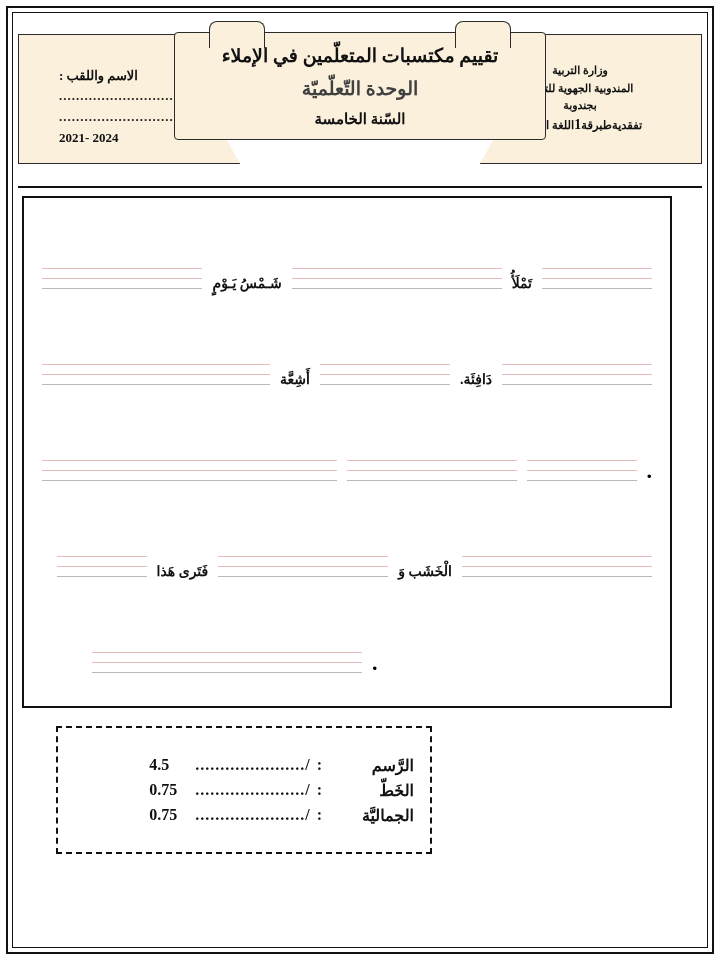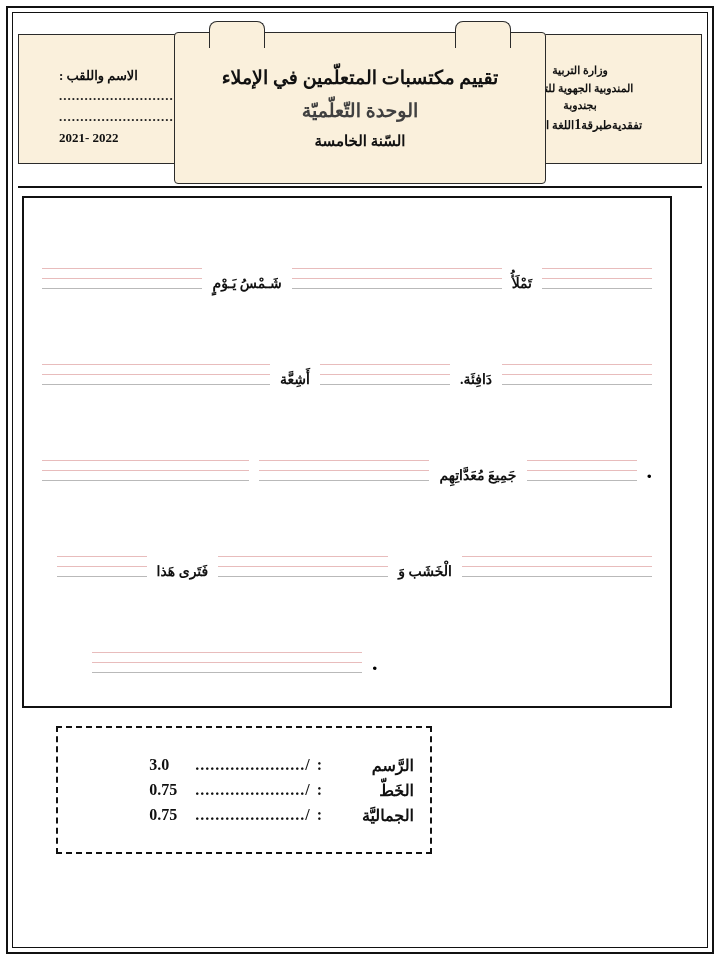--- a/index.html
+++ b/index.html
@@ -70,21 +70,21 @@
   .ribbon .subject-line .num { font-size: 14px; font-weight: bold; }
   .name-label { font-size: 13px; font-weight: bold; margin-top: 15px; }
   .dots-line { font-size: 13px; letter-spacing: 1px; color: #222; direction: rtl; }
   .year { font-size: 13px; font-weight: bold; direction: ltr; }
 
   
   .plaque {
     position: absolute;
     left: 50%; transform: translateX(-50%);
     top: 14px;
-    width: 372px; height: 152px;
+    width: 372px; height: 108px;
     background: #faf0dc;
     border: 1px solid #2b2b2b;
     border-radius: 4px;
     display: flex; flex-direction: column;
     align-items: center; justify-content: center;
     gap: 10px;
   }
   .plaque::before, .plaque::after {
     content: "";
     position: absolute;
@@ -196,21 +196,21 @@
           <span>تفقدية</span><span>طبرقة</span><span class="num">1</span><span>اللغة العربية</span>
         </div>
       </div>
     </div>
 
     <div class="ribbon left">
       <div class="ribbon-text">
         <div class="name-label">الاسم واللقب :</div>
         <div class="dots-line">.............................</div>
         <div class="dots-line">.............................</div>
-        <div class="year">2021- 2022</div>
+        <div class="year">2021- 2024</div>
       </div>
     </div>
 
     <div class="plaque">
       <div class="plaque-title">تقييم مكتسبات المتعلّمين في الإملاء</div>
       <div class="plaque-unit">الوحدة التّعلّميّة</div>
       <div class="plaque-level">السّنة الخامسة</div>
     </div>
 
     <div class="header-rule"></div>
@@ -244,21 +244,20 @@
       <span class="blank grow">
           <i></i>
         </span>
     </div>
 
     <div class="line-row">
       <span class="dot-end">.</span>
       <span class="blank w110">
           <i></i>
         </span>
-      <span class="word">جَمِيعَ مُعَدَّاتِهِم</span>
       <span class="blank w170">
           <i></i>
         </span>
       <span class="blank grow">
           <i></i>
         </span>
     </div>
 
     <div class="line-row">
       <span class="blank w190">
@@ -284,21 +283,21 @@
     </div>
 
   </div>
 
   <div class="marks">
 
     <div class="mark-row">
       <span class="mark-label">الرَّسم</span>
       <span class="mark-colon">:</span>
       <span class="mark-dots">/......................</span>
-      <span class="mark-value">3.0</span>
+      <span class="mark-value">4.5</span>
     </div>
 
     <div class="mark-row">
       <span class="mark-label">الخَطّ</span>
       <span class="mark-colon">:</span>
       <span class="mark-dots">/......................</span>
       <span class="mark-value">0.75</span>
     </div>
 
     <div class="mark-row">

